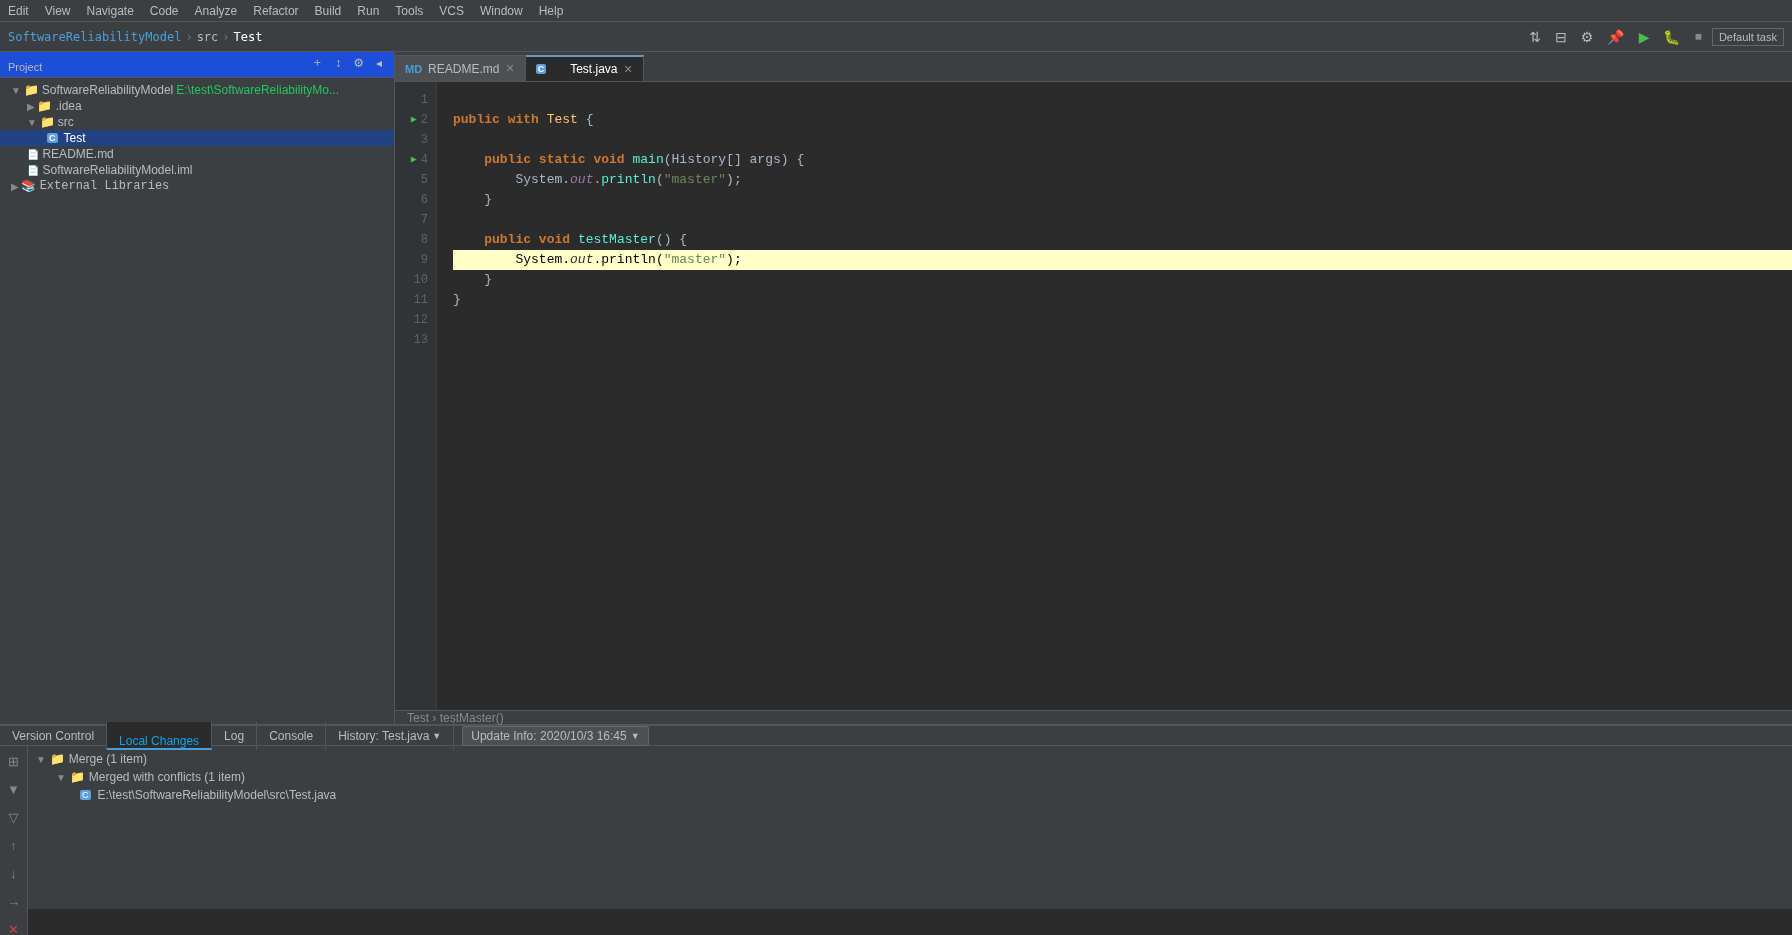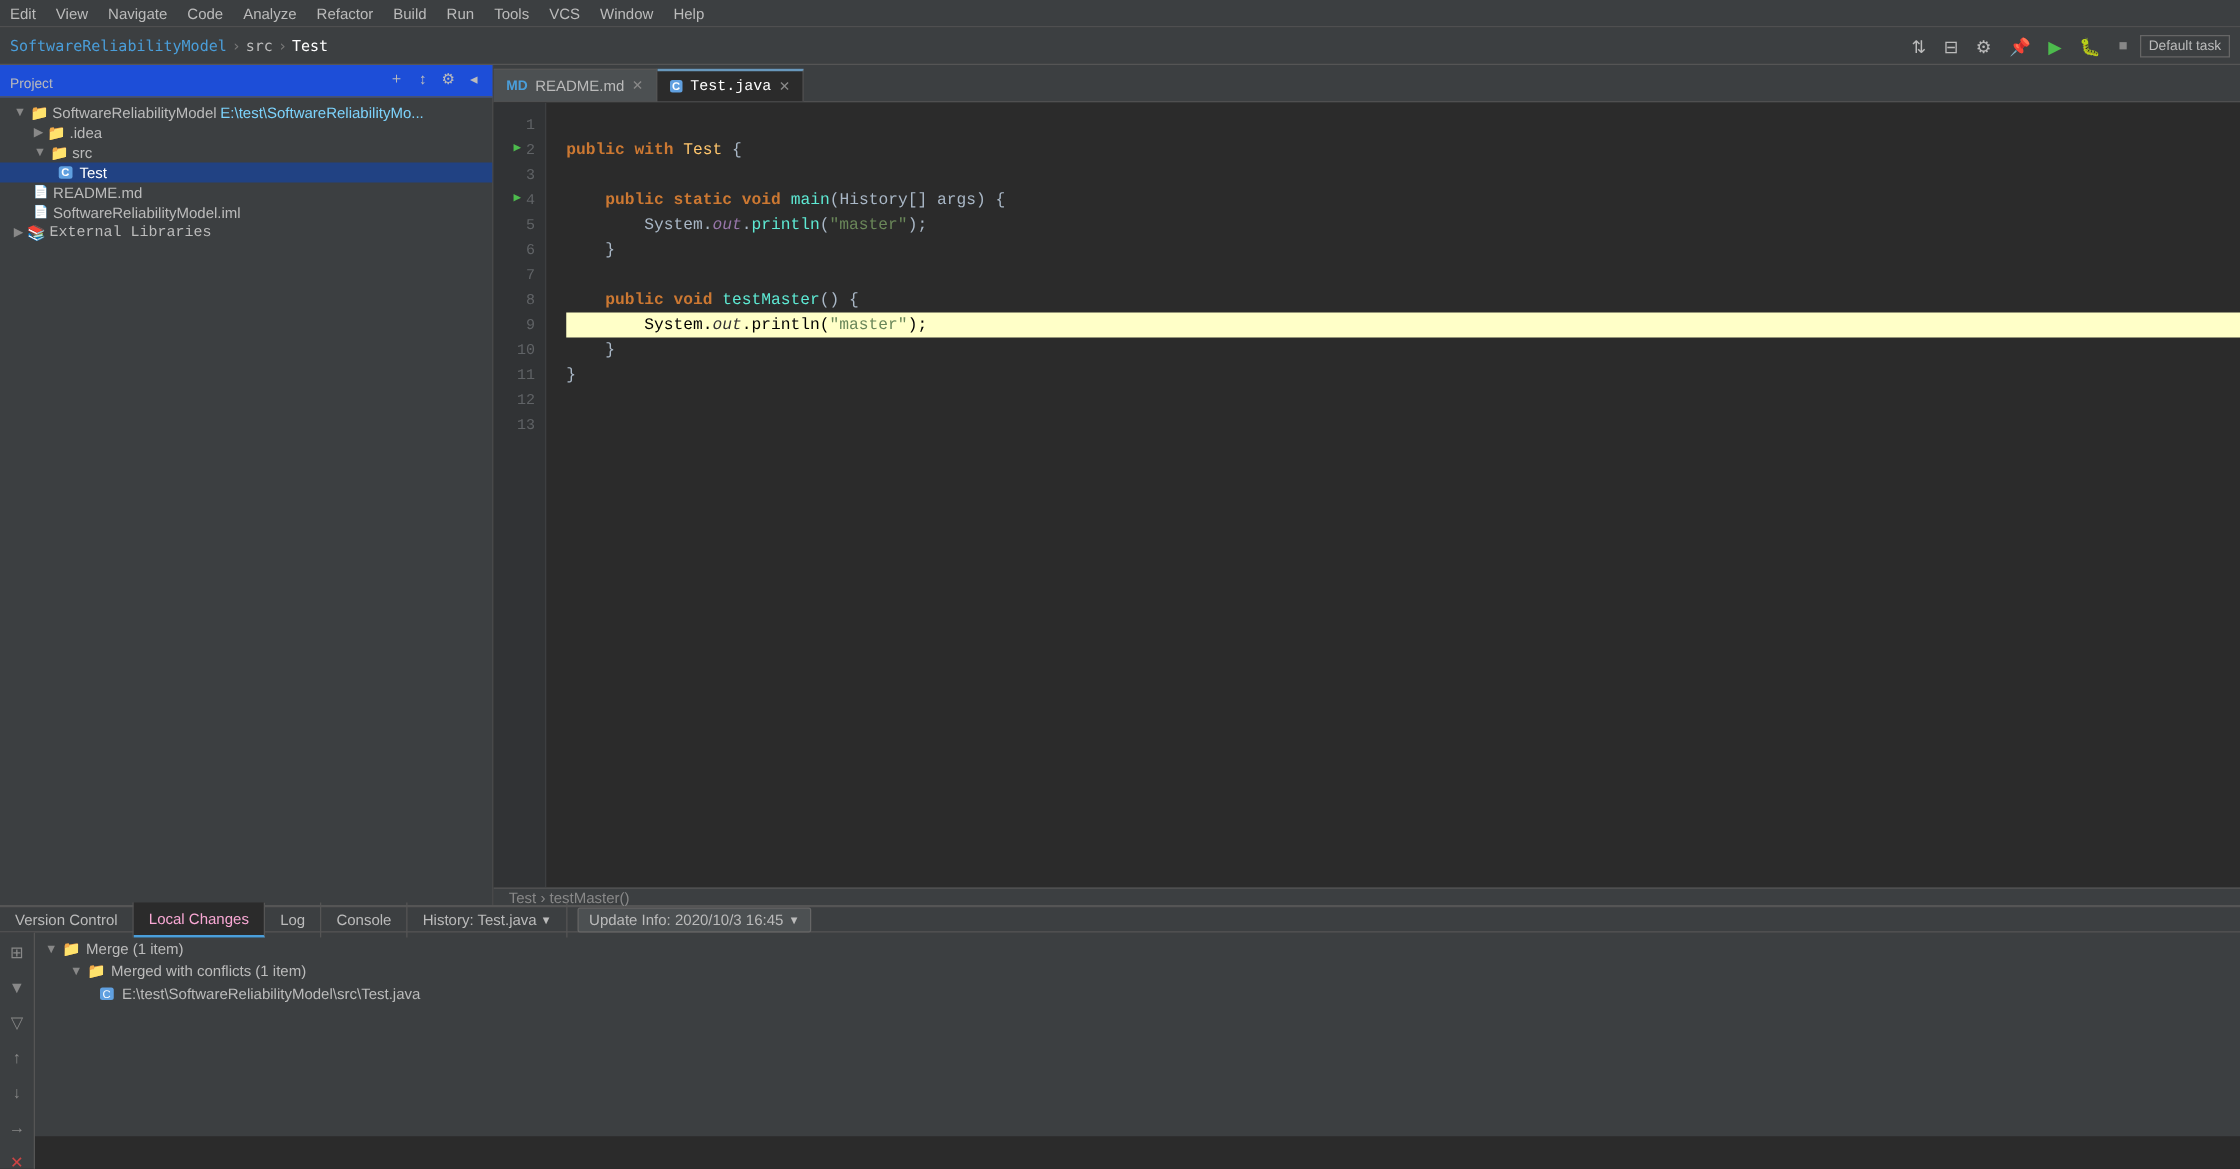--- a/index.html
+++ b/index.html
@@ -218,23 +218,24 @@
       height: 28px;
       display: flex;
       align-items: center;
       cursor: pointer;
       font-size: 12px;
       color: #bbbbbb;
       border-right: 1px solid #555;
       font-family: 'Segoe UI', sans-serif;
     }
     .bottom-tab.active {
-      color: #f9a8d4;
+      color: #0ea5e9;
       border-bottom: 2px solid #4a9eda;
       background: #2b2b2b;
+      align-items: flex-end;
     }
     .bottom-tab-vc {
       padding: 0 12px;
       height: 28px;
       display: flex;
       align-items: center;
       font-size: 12px;
       color: #bbbbbb;
       border-right: 1px solid #555;
       font-family: 'Segoe UI', sans-serif;
@@ -360,21 +361,21 @@
         <button class="toolbar-btn" style="font-size:12px;">◂</button>
       </div>
     </div>
     <div class="tree-area">
 
       <div class="tree-item">
         <span class="indent" style="width:4px;"></span>
         <span style="color:#888;font-size:10px;">▼</span>
         <span class="folder-icon">📁</span>
         <span style="font-family:'Segoe UI',sans-serif;">SoftwareReliabilityModel</span>
-        <span style="color:#7dd3fc;font-family:'Segoe UI',sans-serif;"> E:\test\SoftwareReliabilityMo...</span>
+        <span style="color:#22c55e;font-family:'Segoe UI',sans-serif;"> E:\test\SoftwareReliabilityMo...</span>
       </div>
 
       <div class="tree-item">
         <span class="indent" style="width:20px;"></span>
         <span style="color:#888;font-size:10px;">▶</span>
         <span class="folder-icon">📁</span>
         <span style="font-family:'Segoe UI',sans-serif;">.idea</span>
       </div>
 
       <div class="tree-item">
@@ -414,21 +415,21 @@
   <div class="editor-area">
 
     <div class="tab-bar">
       <div class="tab">
         <span class="tab-icon-md">MD</span>
         <span style="font-family:'Segoe UI',sans-serif;">README.md</span>
         <span class="tab-close">✕</span>
       </div>
       <div class="tab active">
         <span class="tab-icon-java" style="background:#60a0e0;color:#fff;padding:0 2px;border-radius:2px;font-size:9px;">C</span>
-        <span style="font-family:Liberation Mono, monospace;margin-left:0;">Test.java</span>
+        <span style="font-family:Liberation Sans, sans-serif;margin-left:18px;">Test.java</span>
         <span class="tab-close">✕</span>
       </div>
     </div>
 
     <div class="code-editor">
       <div class="line-numbers">
         <div class="line-number">
             <span>1</span>
           </div>
         <div class="line-number">

